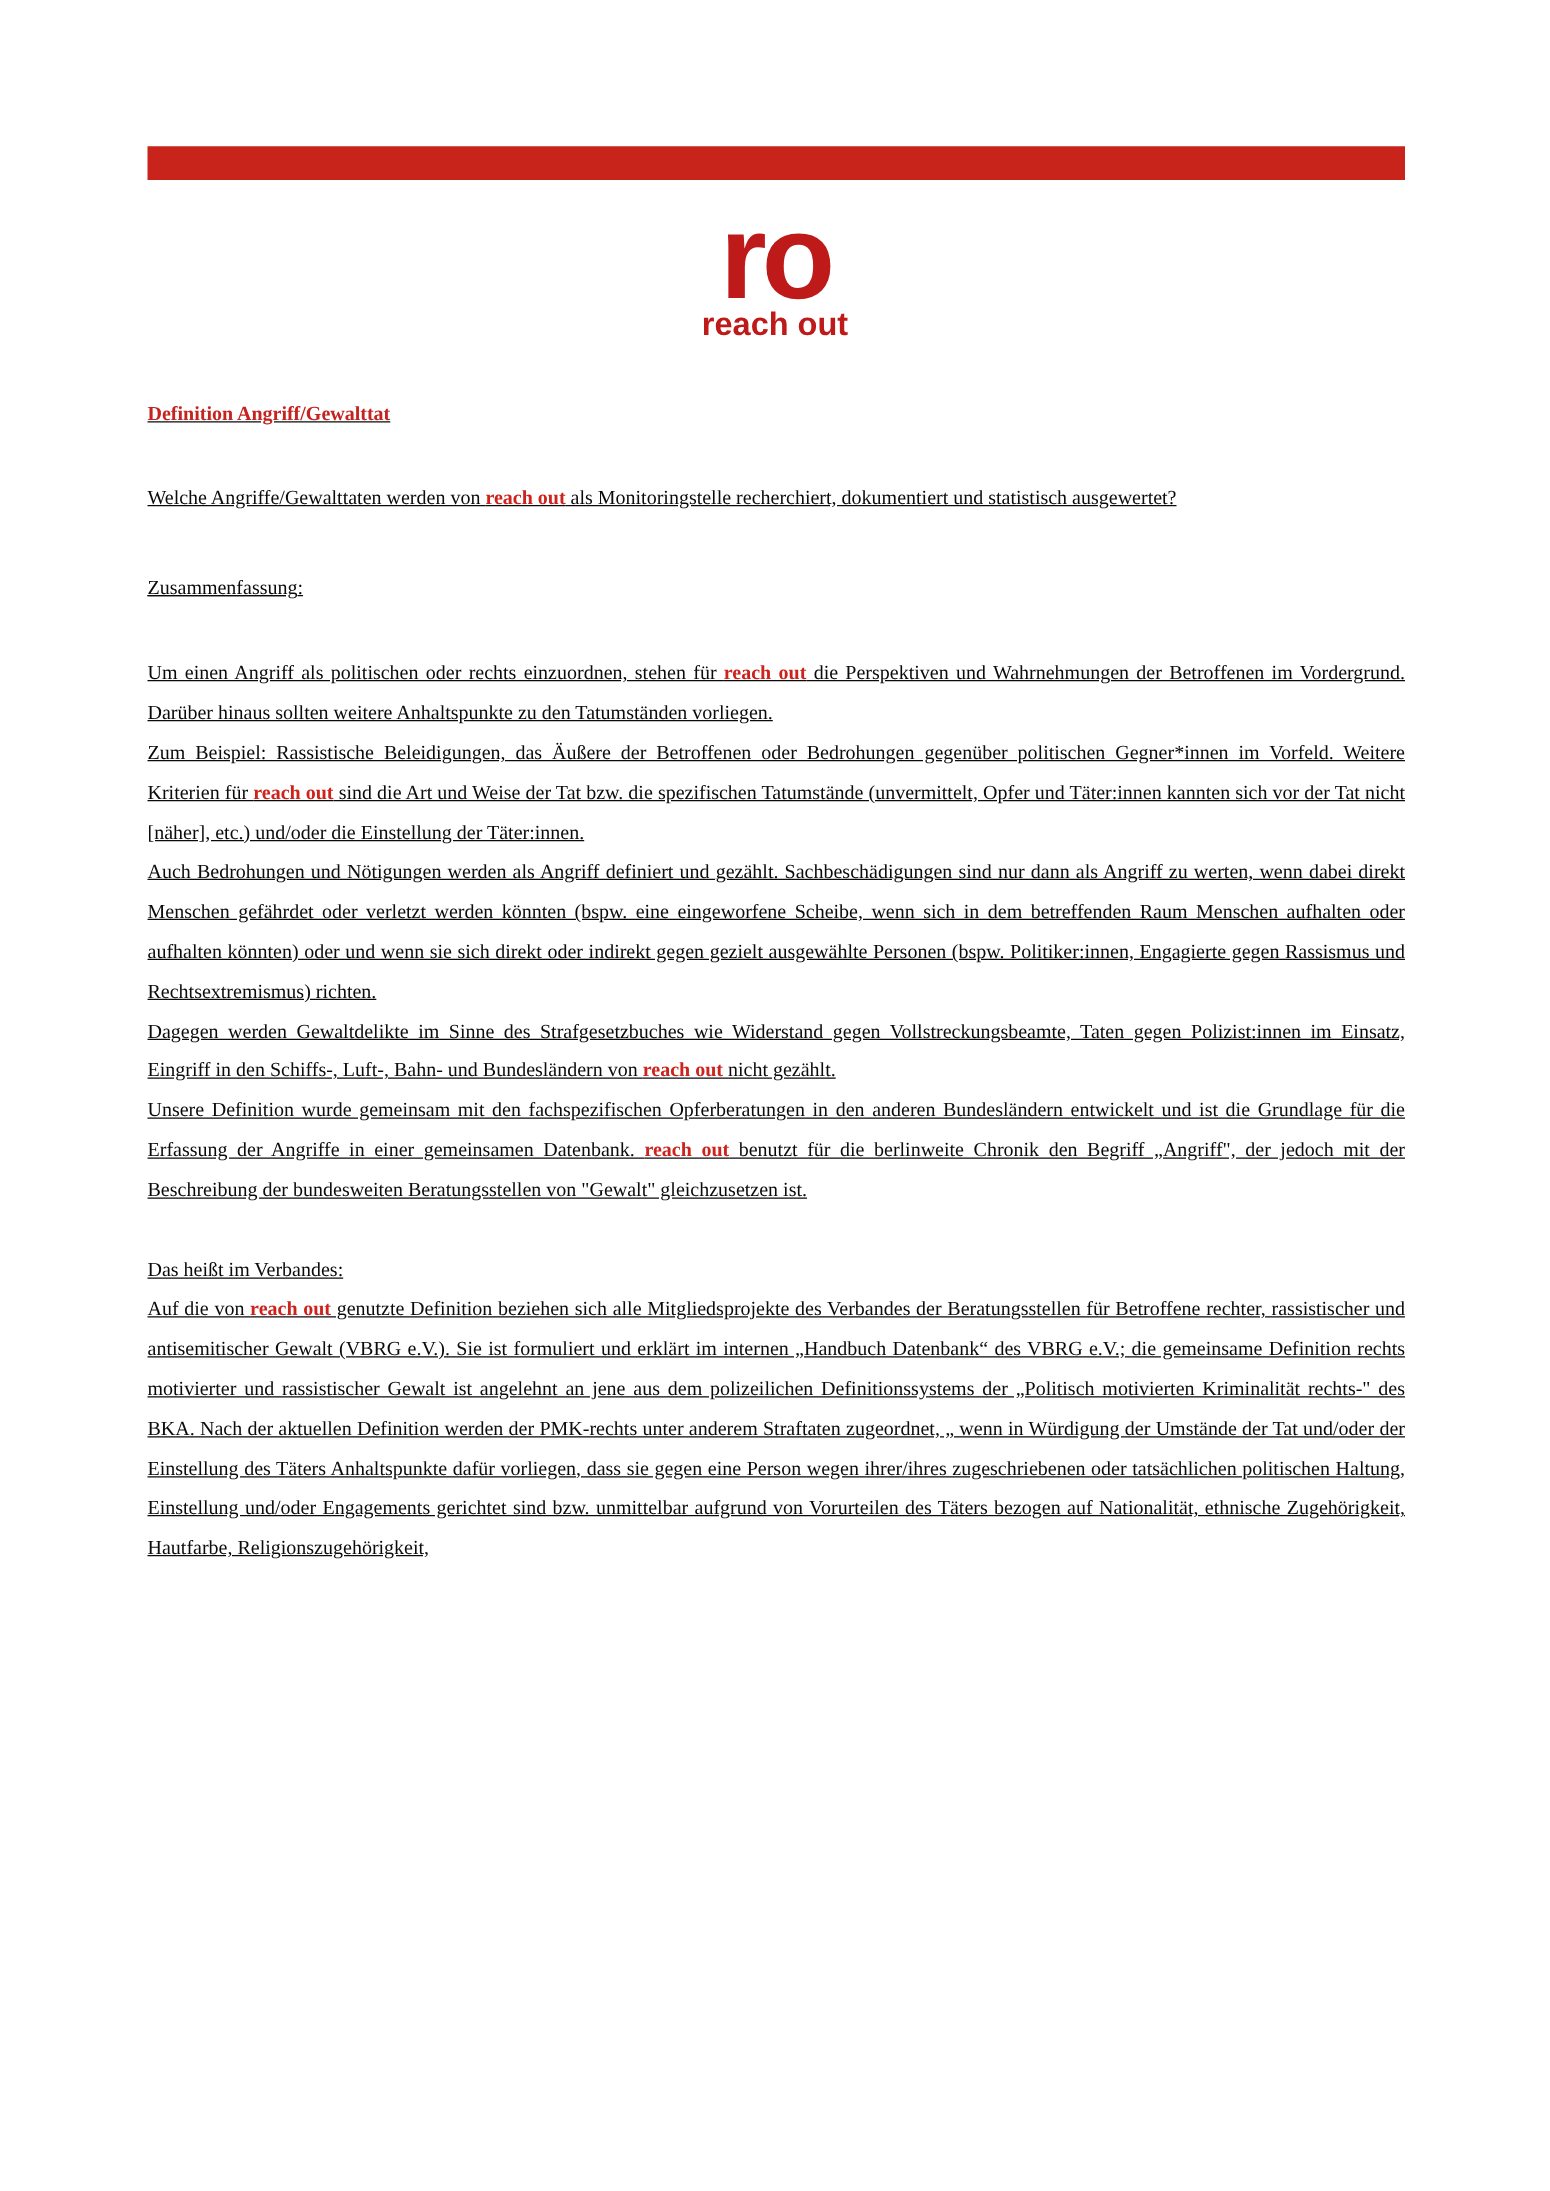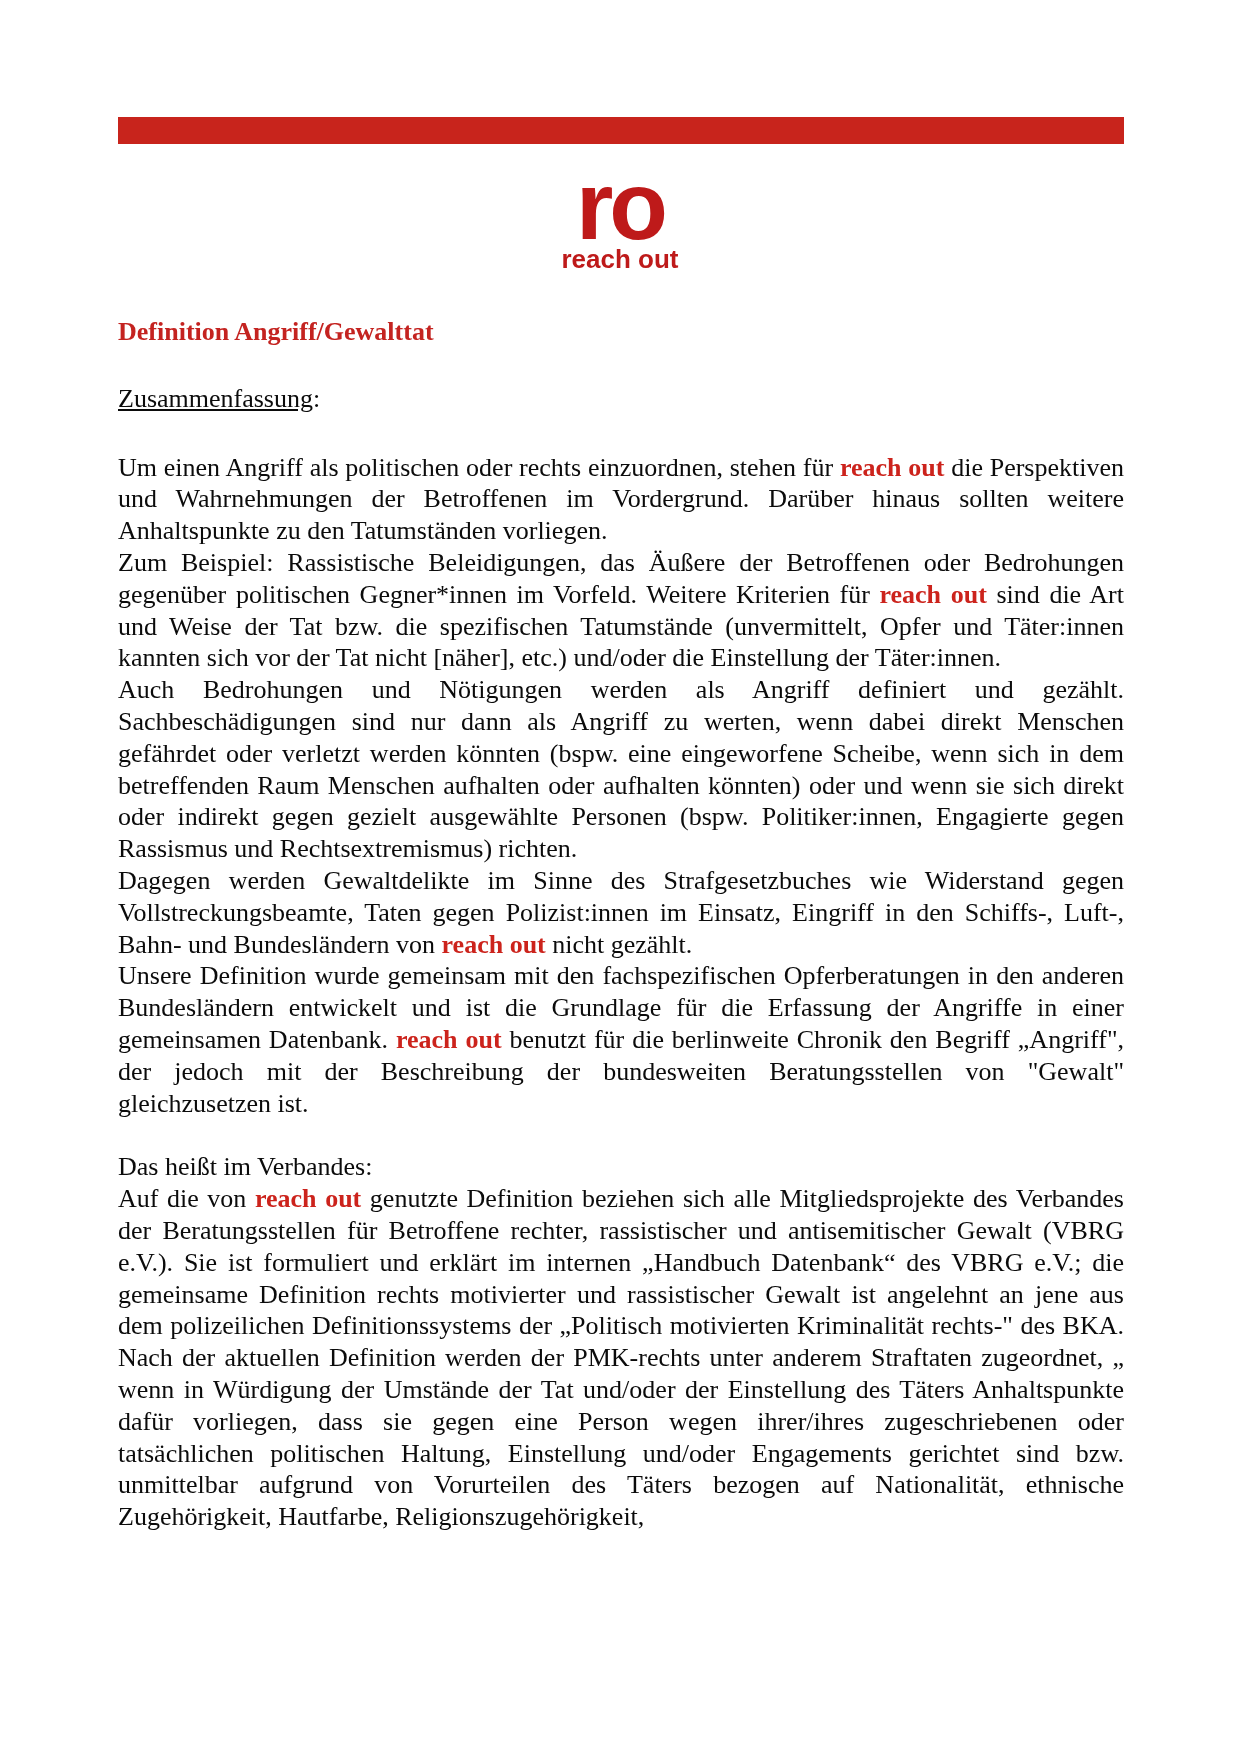--- a/index.html
+++ b/index.html
@@ -49,22 +49,23 @@
     display:block;
     margin-top:4px;
     font-size:26px;
     letter-spacing:0px;
   }
   .content{
     position:absolute;
     left:118px;
     top:316px;
     width:1006px;
-    font-size:26px;
+    font-size:16px;
     line-height:31.8px;
+    text-decoration:underline;
   }
   .content p{
     margin:0;
   }
   .b-heading{
     color:var(--heading-red);
     font-weight:bold;
     margin-bottom:35px !important;
   }
   .b-question{
@@ -95,20 +96,21 @@
 
   <div class="top-banner"></div>
 
   <div class="logo-block">
     <span class="logo-mark">ro</span>
     <span class="logo-name">reach out</span>
   </div>
 
   <div class="content">
       <p class="b-heading"><span>Definition Angriff/Gewalttat</span></p>
+      <p class="b-question"><span>Welche Angriffe/Gewalttaten werden von </span><span class="brand">reach out</span><span> als Monitoringstelle recherchiert, dokumentiert und statistisch ausgewertet?</span></p>
       <p class="b-label"><span class="u">Zusammenfassung</span><span>:</span></p>
       <p class="b-body"><span>Um einen Angriff als politischen oder rechts einzuordnen, stehen für </span><span class="brand">reach out</span><span> die Perspektiven und Wahrnehmungen der Betroffenen im Vordergrund. Darüber hinaus sollten weitere Anhaltspunkte zu den Tatumständen vorliegen.</span></p>
       <p class="b-body"><span>Zum Beispiel: Rassistische Beleidigungen, das Äußere der Betroffenen oder Bedrohungen gegenüber politischen Gegner*innen im Vorfeld. Weitere Kriterien für </span><span class="brand">reach out</span><span> sind die Art und Weise der Tat bzw. die spezifischen Tatumstände (unvermittelt, Opfer und Täter:innen kannten sich vor der Tat nicht [näher], etc.) und/oder die Einstellung der Täter:innen.</span></p>
       <p class="b-body"><span>Auch Bedrohungen und Nötigungen werden als Angriff definiert und gezählt. Sachbeschädigungen sind nur dann als Angriff zu werten, wenn dabei direkt Menschen gefährdet oder verletzt werden könnten (bspw. eine eingeworfene Scheibe, wenn sich in dem betreffenden Raum Menschen aufhalten oder aufhalten könnten) oder und wenn sie sich direkt oder indirekt gegen gezielt ausgewählte Personen (bspw. Politiker:innen, Engagierte gegen Rassismus und Rechtsextremismus) richten.</span></p>
       <p class="b-body"><span>Dagegen werden Gewaltdelikte im Sinne des Strafgesetzbuches wie Widerstand gegen Vollstreckungsbeamte, Taten gegen Polizist:innen im Einsatz, Eingriff in den Schiffs-, Luft-, Bahn- und Bundesländern von </span><span class="brand">reach out</span><span> nicht gezählt.</span></p>
       <p class="b-body"><span>Unsere Definition wurde gemeinsam mit den fachspezifischen Opferberatungen in den anderen Bundesländern entwickelt und ist die Grundlage für die Erfassung der Angriffe in einer gemeinsamen Datenbank. </span><span class="brand">reach out</span><span> benutzt für die berlinweite Chronik den Begriff „Angriff", der jedoch mit der Beschreibung der bundesweiten Beratungsstellen von "Gewalt" gleichzusetzen ist.</span></p>
       <p class="b-das"><span>Das heißt im Verbandes:</span></p>
       <p class="b-body"><span>Auf die von </span><span class="brand">reach out</span><span> genutzte Definition beziehen sich alle Mitgliedsprojekte des Verbandes der Beratungsstellen für Betroffene rechter, rassistischer und antisemitischer Gewalt (VBRG e.V.). Sie ist formuliert und erklärt im internen „Handbuch Datenbank“ des VBRG e.V.; die gemeinsame Definition rechts motivierter und rassistischer Gewalt ist angelehnt an jene aus dem polizeilichen Definitionssystems der „Politisch motivierten Kriminalität rechts-" des BKA. Nach der aktuellen Definition werden der PMK-rechts unter anderem Straftaten zugeordnet, „ wenn in Würdigung der Umstände der Tat und/oder der Einstellung des Täters Anhaltspunkte dafür vorliegen, dass sie gegen eine Person wegen ihrer/ihres zugeschriebenen oder tatsächlichen politischen Haltung, Einstellung und/oder Engagements gerichtet sind bzw. unmittelbar aufgrund von Vorurteilen des Täters bezogen auf Nationalität, ethnische Zugehörigkeit, Hautfarbe, Religionszugehörigkeit,</span></p>
     </div>
 

